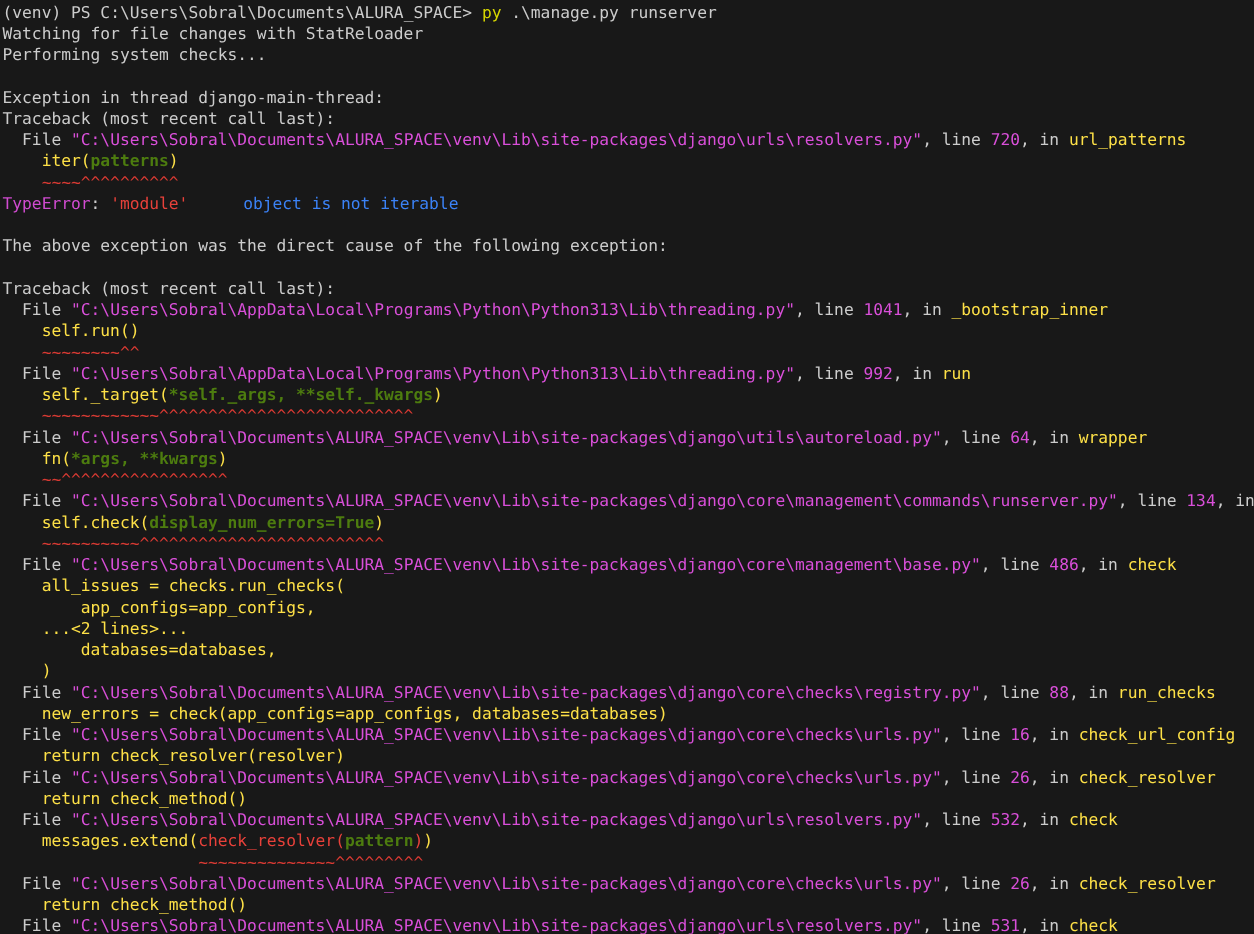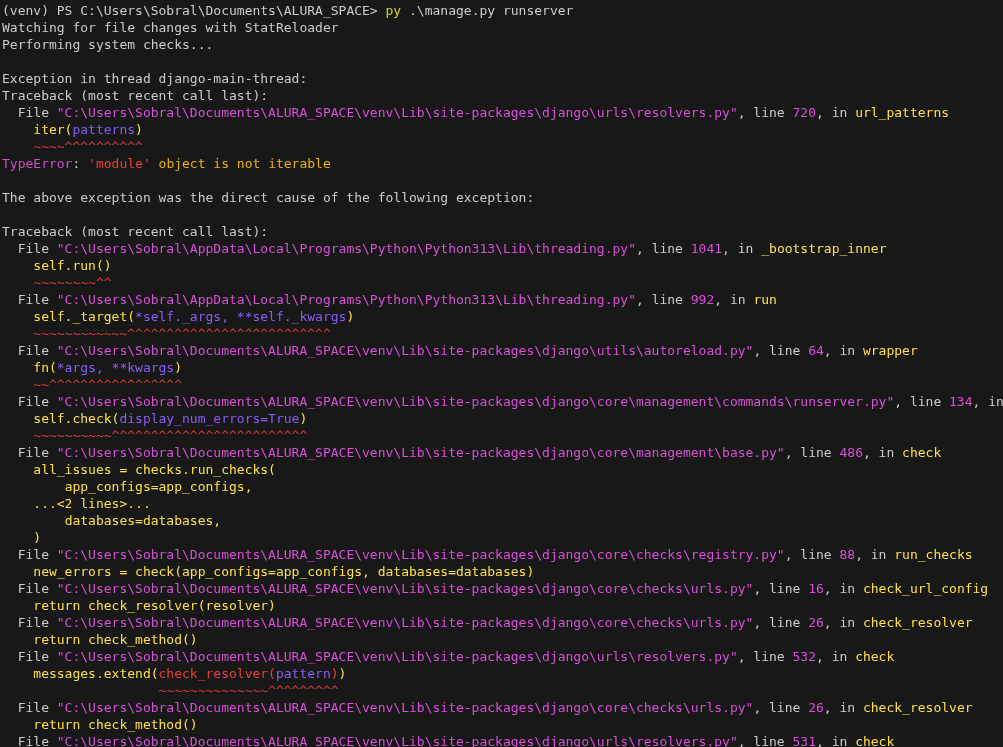--- a/index.html
+++ b/index.html
@@ -30,23 +30,23 @@
   .line {
     height: 17px;
     white-space: pre;
     font-size: 13px;
     line-height: 17px;
   }
   
   .c-default { color: #cccccc; }
   .c-yellow  { color: #d7d700; }
   .c-magenta { color: #d94fd9; }
-  .c-purple  { color: #eab308; }
+  .c-purple  { color: #3b82f6; margin-left: 36px; }
   .c-salmon  { color: #fde047; }
   .c-red     { color: #e8413a; }
-  .c-redbold { color: #8b5cf6; font-weight: normal; }
+  .c-redbold { color: #4d7c0f; font-weight: bold; }
   .c-err     { color: #d14bd1; font-weight: normal; }
   .c-marker  { color: #d93a33; }
 </style>
 </head>
 <body>
 
 <div id="terminal"><div class="line"><span class="c-default">(venv) </span><span class="c-default">PS </span><span class="c-default">C:\Users\Sobral\Documents\ALURA_SPACE&gt; </span><span class="c-yellow">py</span><span class="c-default"> .\manage.py runserver</span></div><div class="line"><span class="c-default">Watching for file changes with StatReloader</span></div><div class="line"><span class="c-default">Performing system checks...</span></div><div class="line">&nbsp;</div><div class="line"><span class="c-default">Exception in thread django-main-thread:</span></div><div class="line"><span class="c-default">Traceback (most recent call last):</span></div><div class="line"><span class="c-default">  </span><span class="c-default">File </span><span class="c-magenta">"C:\Users\Sobral\Documents\ALURA_SPACE\venv\Lib\site-packages\django\urls\resolvers.py"</span><span class="c-default">, line </span><span class="c-magenta">720</span><span class="c-default">, in </span><span class="c-salmon">url_patterns</span></div><div class="line"><span class="c-default">    </span><span class="c-salmon">iter(</span><span class="c-redbold">patterns</span><span class="c-salmon">)</span></div><div class="line"><span class="c-default">    </span><span class="c-marker">~~~~^^^^^^^^^^</span></div><div class="line"><span class="c-err">TypeError</span><span class="c-default">: </span><span class="c-red">'module'</span><span class="c-purple"> object is not iterable</span></div><div class="line">&nbsp;</div><div class="line"><span class="c-default">The above exception was the direct cause of the following exception:</span></div><div class="line">&nbsp;</div><div class="line"><span class="c-default">Traceback (most recent call last):</span></div><div class="line"><span class="c-default">  </span><span class="c-default">File </span><span class="c-magenta">"C:\Users\Sobral\AppData\Local\Programs\Python\Python313\Lib\threading.py"</span><span class="c-default">, line </span><span class="c-magenta">1041</span><span class="c-default">, in </span><span class="c-salmon">_bootstrap_inner</span></div><div class="line"><span class="c-default">    </span><span class="c-salmon">self.run()</span></div><div class="line"><span class="c-default">    </span><span class="c-marker">~~~~~~~~^^</span></div><div class="line"><span class="c-default">  </span><span class="c-default">File </span><span class="c-magenta">"C:\Users\Sobral\AppData\Local\Programs\Python\Python313\Lib\threading.py"</span><span class="c-default">, line </span><span class="c-magenta">992</span><span class="c-default">, in </span><span class="c-salmon">run</span></div><div class="line"><span class="c-default">    </span><span class="c-salmon">self._target(</span><span class="c-redbold">*self._args, **self._kwargs</span><span class="c-salmon">)</span></div><div class="line"><span class="c-default">    </span><span class="c-marker">~~~~~~~~~~~~^^^^^^^^^^^^^^^^^^^^^^^^^^</span></div><div class="line"><span class="c-default">  </span><span class="c-default">File </span><span class="c-magenta">"C:\Users\Sobral\Documents\ALURA_SPACE\venv\Lib\site-packages\django\utils\autoreload.py"</span><span class="c-default">, line </span><span class="c-magenta">64</span><span class="c-default">, in </span><span class="c-salmon">wrapper</span></div><div class="line"><span class="c-default">    </span><span class="c-salmon">fn(</span><span class="c-redbold">*args, **kwargs</span><span class="c-salmon">)</span></div><div class="line"><span class="c-default">    </span><span class="c-marker">~~^^^^^^^^^^^^^^^^^</span></div><div class="line"><span class="c-default">  </span><span class="c-default">File </span><span class="c-magenta">"C:\Users\Sobral\Documents\ALURA_SPACE\venv\Lib\site-packages\django\core\management\commands\runserver.py"</span><span class="c-default">, line </span><span class="c-magenta">134</span><span class="c-default">, in </span></div><div class="line"><span class="c-default">    </span><span class="c-salmon">self.check(</span><span class="c-redbold">display_num_errors=True</span><span class="c-salmon">)</span></div><div class="line"><span class="c-default">    </span><span class="c-marker">~~~~~~~~~~^^^^^^^^^^^^^^^^^^^^^^^^^</span></div><div class="line"><span class="c-default">  </span><span class="c-default">File </span><span class="c-magenta">"C:\Users\Sobral\Documents\ALURA_SPACE\venv\Lib\site-packages\django\core\management\base.py"</span><span class="c-default">, line </span><span class="c-magenta">486</span><span class="c-default">, in </span><span class="c-salmon">check</span></div><div class="line"><span class="c-default">    </span><span class="c-salmon">all_issues = checks.run_checks(</span></div><div class="line"><span class="c-default">        </span><span class="c-salmon">app_configs=app_configs,</span></div><div class="line"><span class="c-default">    </span><span class="c-salmon">...&lt;2 lines&gt;...</span></div><div class="line"><span class="c-default">        </span><span class="c-salmon">databases=databases,</span></div><div class="line"><span class="c-default">    </span><span class="c-salmon">)</span></div><div class="line"><span class="c-default">  </span><span class="c-default">File </span><span class="c-magenta">"C:\Users\Sobral\Documents\ALURA_SPACE\venv\Lib\site-packages\django\core\checks\registry.py"</span><span class="c-default">, line </span><span class="c-magenta">88</span><span class="c-default">, in </span><span class="c-salmon">run_checks</span></div><div class="line"><span class="c-default">    </span><span class="c-salmon">new_errors = check(app_configs=app_configs, databases=databases)</span></div><div class="line"><span class="c-default">  </span><span class="c-default">File </span><span class="c-magenta">"C:\Users\Sobral\Documents\ALURA_SPACE\venv\Lib\site-packages\django\core\checks\urls.py"</span><span class="c-default">, line </span><span class="c-magenta">16</span><span class="c-default">, in </span><span class="c-salmon">check_url_config</span></div><div class="line"><span class="c-default">    </span><span class="c-salmon">return check_resolver(resolver)</span></div><div class="line"><span class="c-default">  </span><span class="c-default">File </span><span class="c-magenta">"C:\Users\Sobral\Documents\ALURA_SPACE\venv\Lib\site-packages\django\core\checks\urls.py"</span><span class="c-default">, line </span><span class="c-magenta">26</span><span class="c-default">, in </span><span class="c-salmon">check_resolver</span></div><div class="line"><span class="c-default">    </span><span class="c-salmon">return check_method()</span></div><div class="line"><span class="c-default">  </span><span class="c-default">File </span><span class="c-magenta">"C:\Users\Sobral\Documents\ALURA_SPACE\venv\Lib\site-packages\django\urls\resolvers.py"</span><span class="c-default">, line </span><span class="c-magenta">532</span><span class="c-default">, in </span><span class="c-salmon">check</span></div><div class="line"><span class="c-default">    </span><span class="c-salmon">messages.extend(</span><span class="c-red">check_resolver(</span><span class="c-redbold">pattern</span><span class="c-red">)</span><span class="c-salmon">)</span></div><div class="line"><span class="c-default">                    </span><span class="c-marker">~~~~~~~~~~~~~~^^^^^^^^^</span></div><div class="line"><span class="c-default">  </span><span class="c-default">File </span><span class="c-magenta">"C:\Users\Sobral\Documents\ALURA_SPACE\venv\Lib\site-packages\django\core\checks\urls.py"</span><span class="c-default">, line </span><span class="c-magenta">26</span><span class="c-default">, in </span><span class="c-salmon">check_resolver</span></div><div class="line"><span class="c-default">    </span><span class="c-salmon">return check_method()</span></div><div class="line"><span class="c-default">  </span><span class="c-default">File </span><span class="c-magenta">"C:\Users\Sobral\Documents\ALURA_SPACE\venv\Lib\site-packages\django\urls\resolvers.py"</span><span class="c-default">, line </span><span class="c-magenta">531</span><span class="c-default">, in </span><span class="c-salmon">check</span></div></div>
 
 </body></html>

